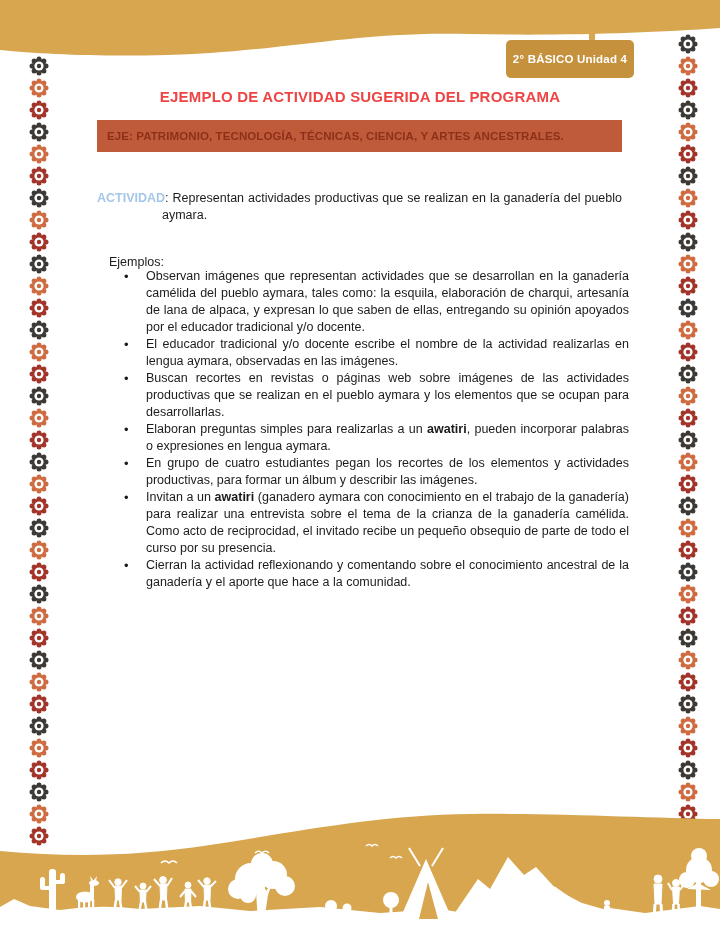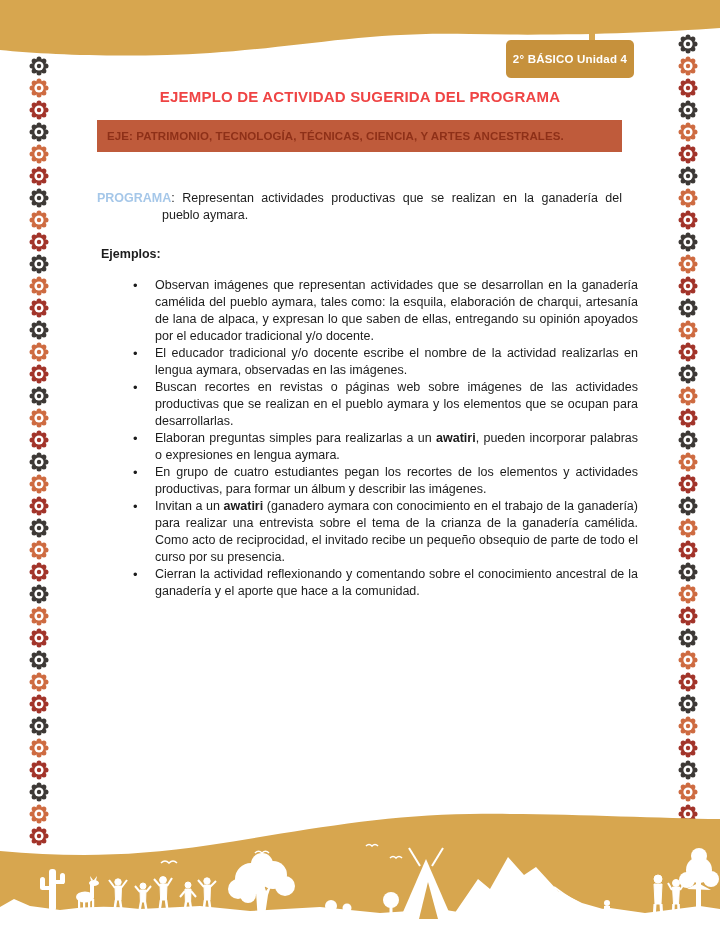--- a/index.html
+++ b/index.html
@@ -29,24 +29,24 @@
   }
   .eje-bar span{font-size:11.5px;font-weight:700;color:var(--eje-text,#8E3018);letter-spacing:.1px;}
 
   .activity-para{
     position:absolute;top:190px;left:97px;width:525px;margin:0;
     font-size:12.5px;line-height:17px;text-align:justify;
     padding-left:65px;text-indent:-65px;box-sizing:border-box;
   }
   .activity-label{font-weight:700;color:var(--activity-label,#A5C7E9);}
   .examples-heading{
-    position:absolute;top:243px;left:97px;margin:4px;font-size:12.5px;font-weight:700;
+    position:absolute;top:243px;left:97px;margin:12px;font-size:12.5px;font-weight:400;
   }
   .examples{
-    position:absolute;top:261px;left:97px;width:525px;margin:16px;padding:0;list-style:none;
+    position:absolute;top:261px;left:97px;width:525px;margin:7px;padding:0;list-style:none;
   }
   .examples li{
     position:relative;padding-left:42px;font-size:12.5px;line-height:17px;
     text-align:justify;box-sizing:border-box;
   }
   .examples li::before{
     content:"\2022";position:absolute;left:20px;top:0;font-size:13px;
   }
   .border-col{position:absolute;display:flex;flex-direction:column;gap:2px;}
   .border-col.left{left:29px;top:56px;}
@@ -66,21 +66,21 @@
   <div class="badge">
     <span>2° BÁSICO Unidad 4</span>
   </div>
 
   <h1 class="title">EJEMPLO DE ACTIVIDAD SUGERIDA DEL PROGRAMA</h1>
 
   <div class="eje-bar">
     <span>EJE: PATRIMONIO, TECNOLOGÍA, TÉCNICAS, CIENCIA, Y ARTES ANCESTRALES.</span>
   </div>
 
-  <p class="activity-para"><span class="activity-label">PROGRAMA</span><span>: </span><span>Representan actividades productivas que se realizan en la ganadería del pueblo aymara.</span></p>
+  <p class="activity-para"><span class="activity-label">ACTIVIDAD</span><span>: </span><span>Representan actividades productivas que se realizan en la ganadería del pueblo aymara.</span></p>
 
   <p class="examples-heading">Ejemplos:</p>
 
   <ul class="examples">
       <li><span>Observan imágenes que representan actividades que se desarrollan en la ganadería camélida del pueblo aymara, tales como: la esquila, elaboración de charqui, artesanía de lana de alpaca, y expresan lo que saben de ellas, entregando su opinión apoyados por el educador tradicional y/o docente.</span></li>
       <li><span>El educador tradicional y/o docente escribe el nombre de la actividad realizarlas en lengua aymara, observadas en las imágenes.</span></li>
       <li><span>Buscan recortes en revistas o páginas web sobre imágenes de las actividades productivas que se realizan en el pueblo aymara y los elementos que se ocupan para desarrollarlas.</span></li>
       <li><span>Elaboran preguntas simples para realizarlas a un </span><strong>awatiri</strong><span>, pueden incorporar palabras o expresiones en lengua aymara.</span></li>
       <li><span>En grupo de cuatro estudiantes pegan los recortes de los elementos y actividades productivas, para formar un álbum y describir las imágenes.</span></li>
       <li><span>Invitan a un </span><strong>awatiri</strong><span> (ganadero aymara con conocimiento en el trabajo de la ganadería) para realizar una entrevista sobre el tema de la crianza de la ganadería camélida. Como acto de reciprocidad, el invitado recibe un pequeño obsequio de parte de todo el curso por su presencia.</span></li>

